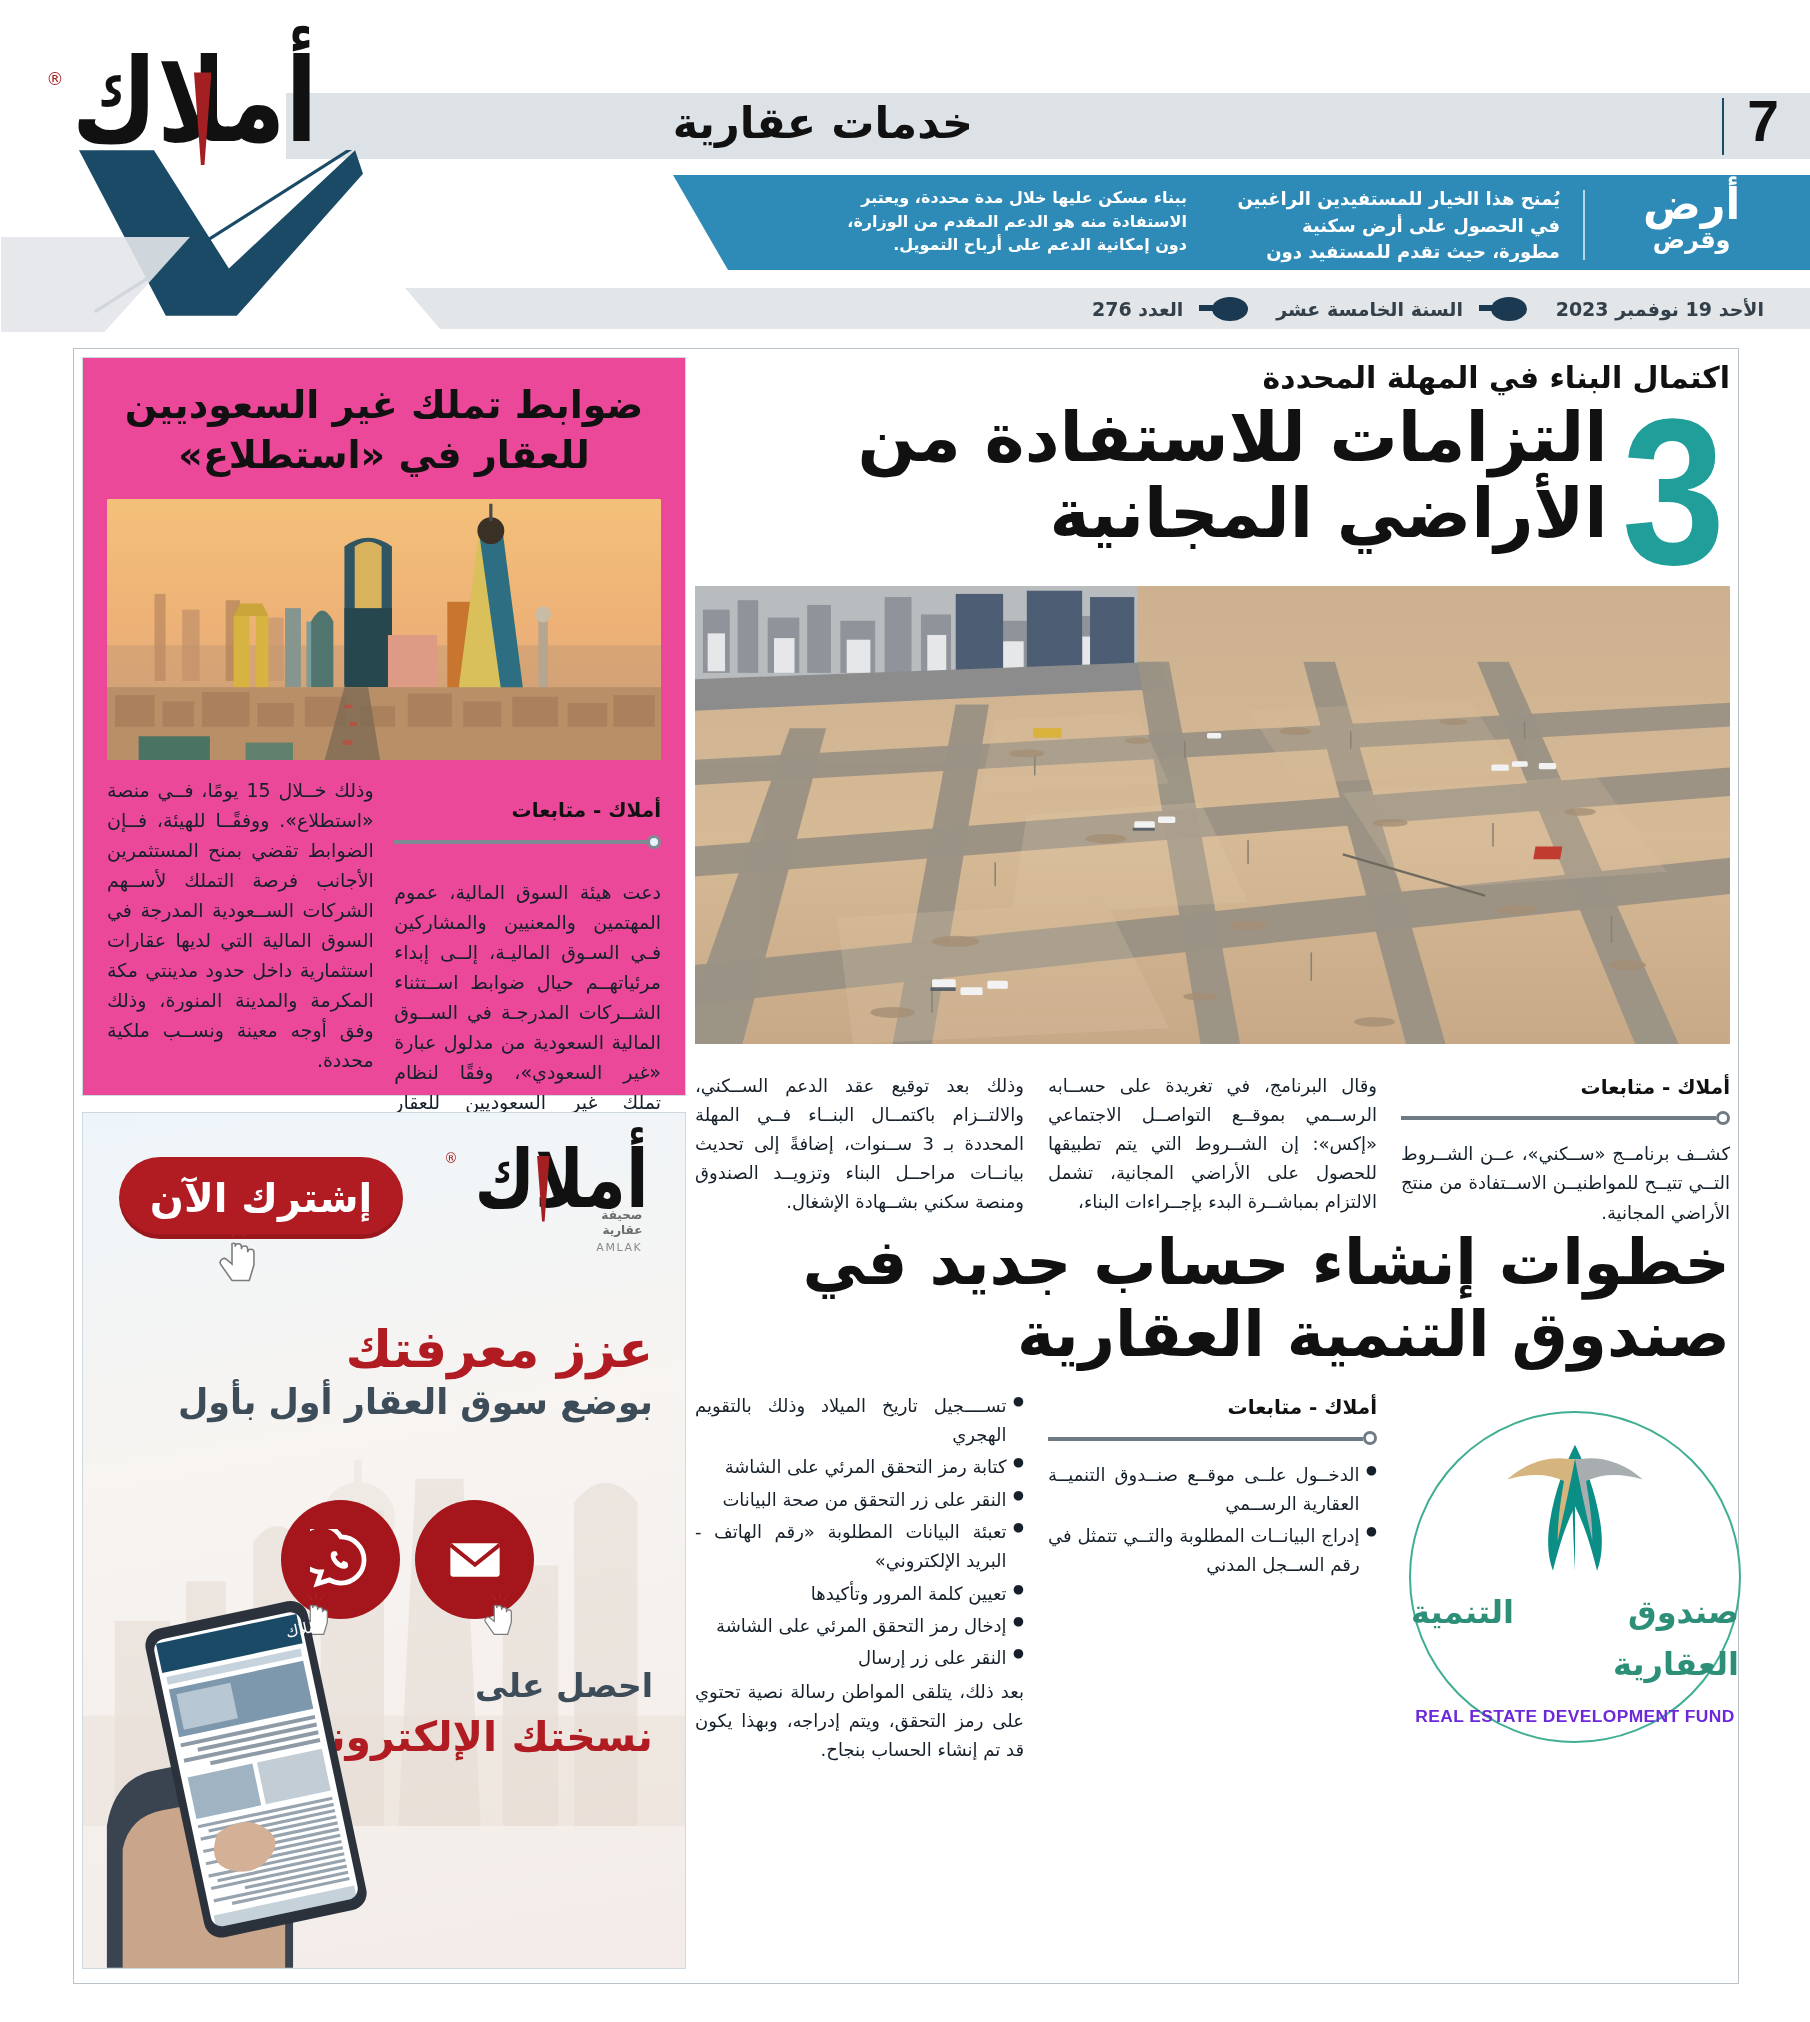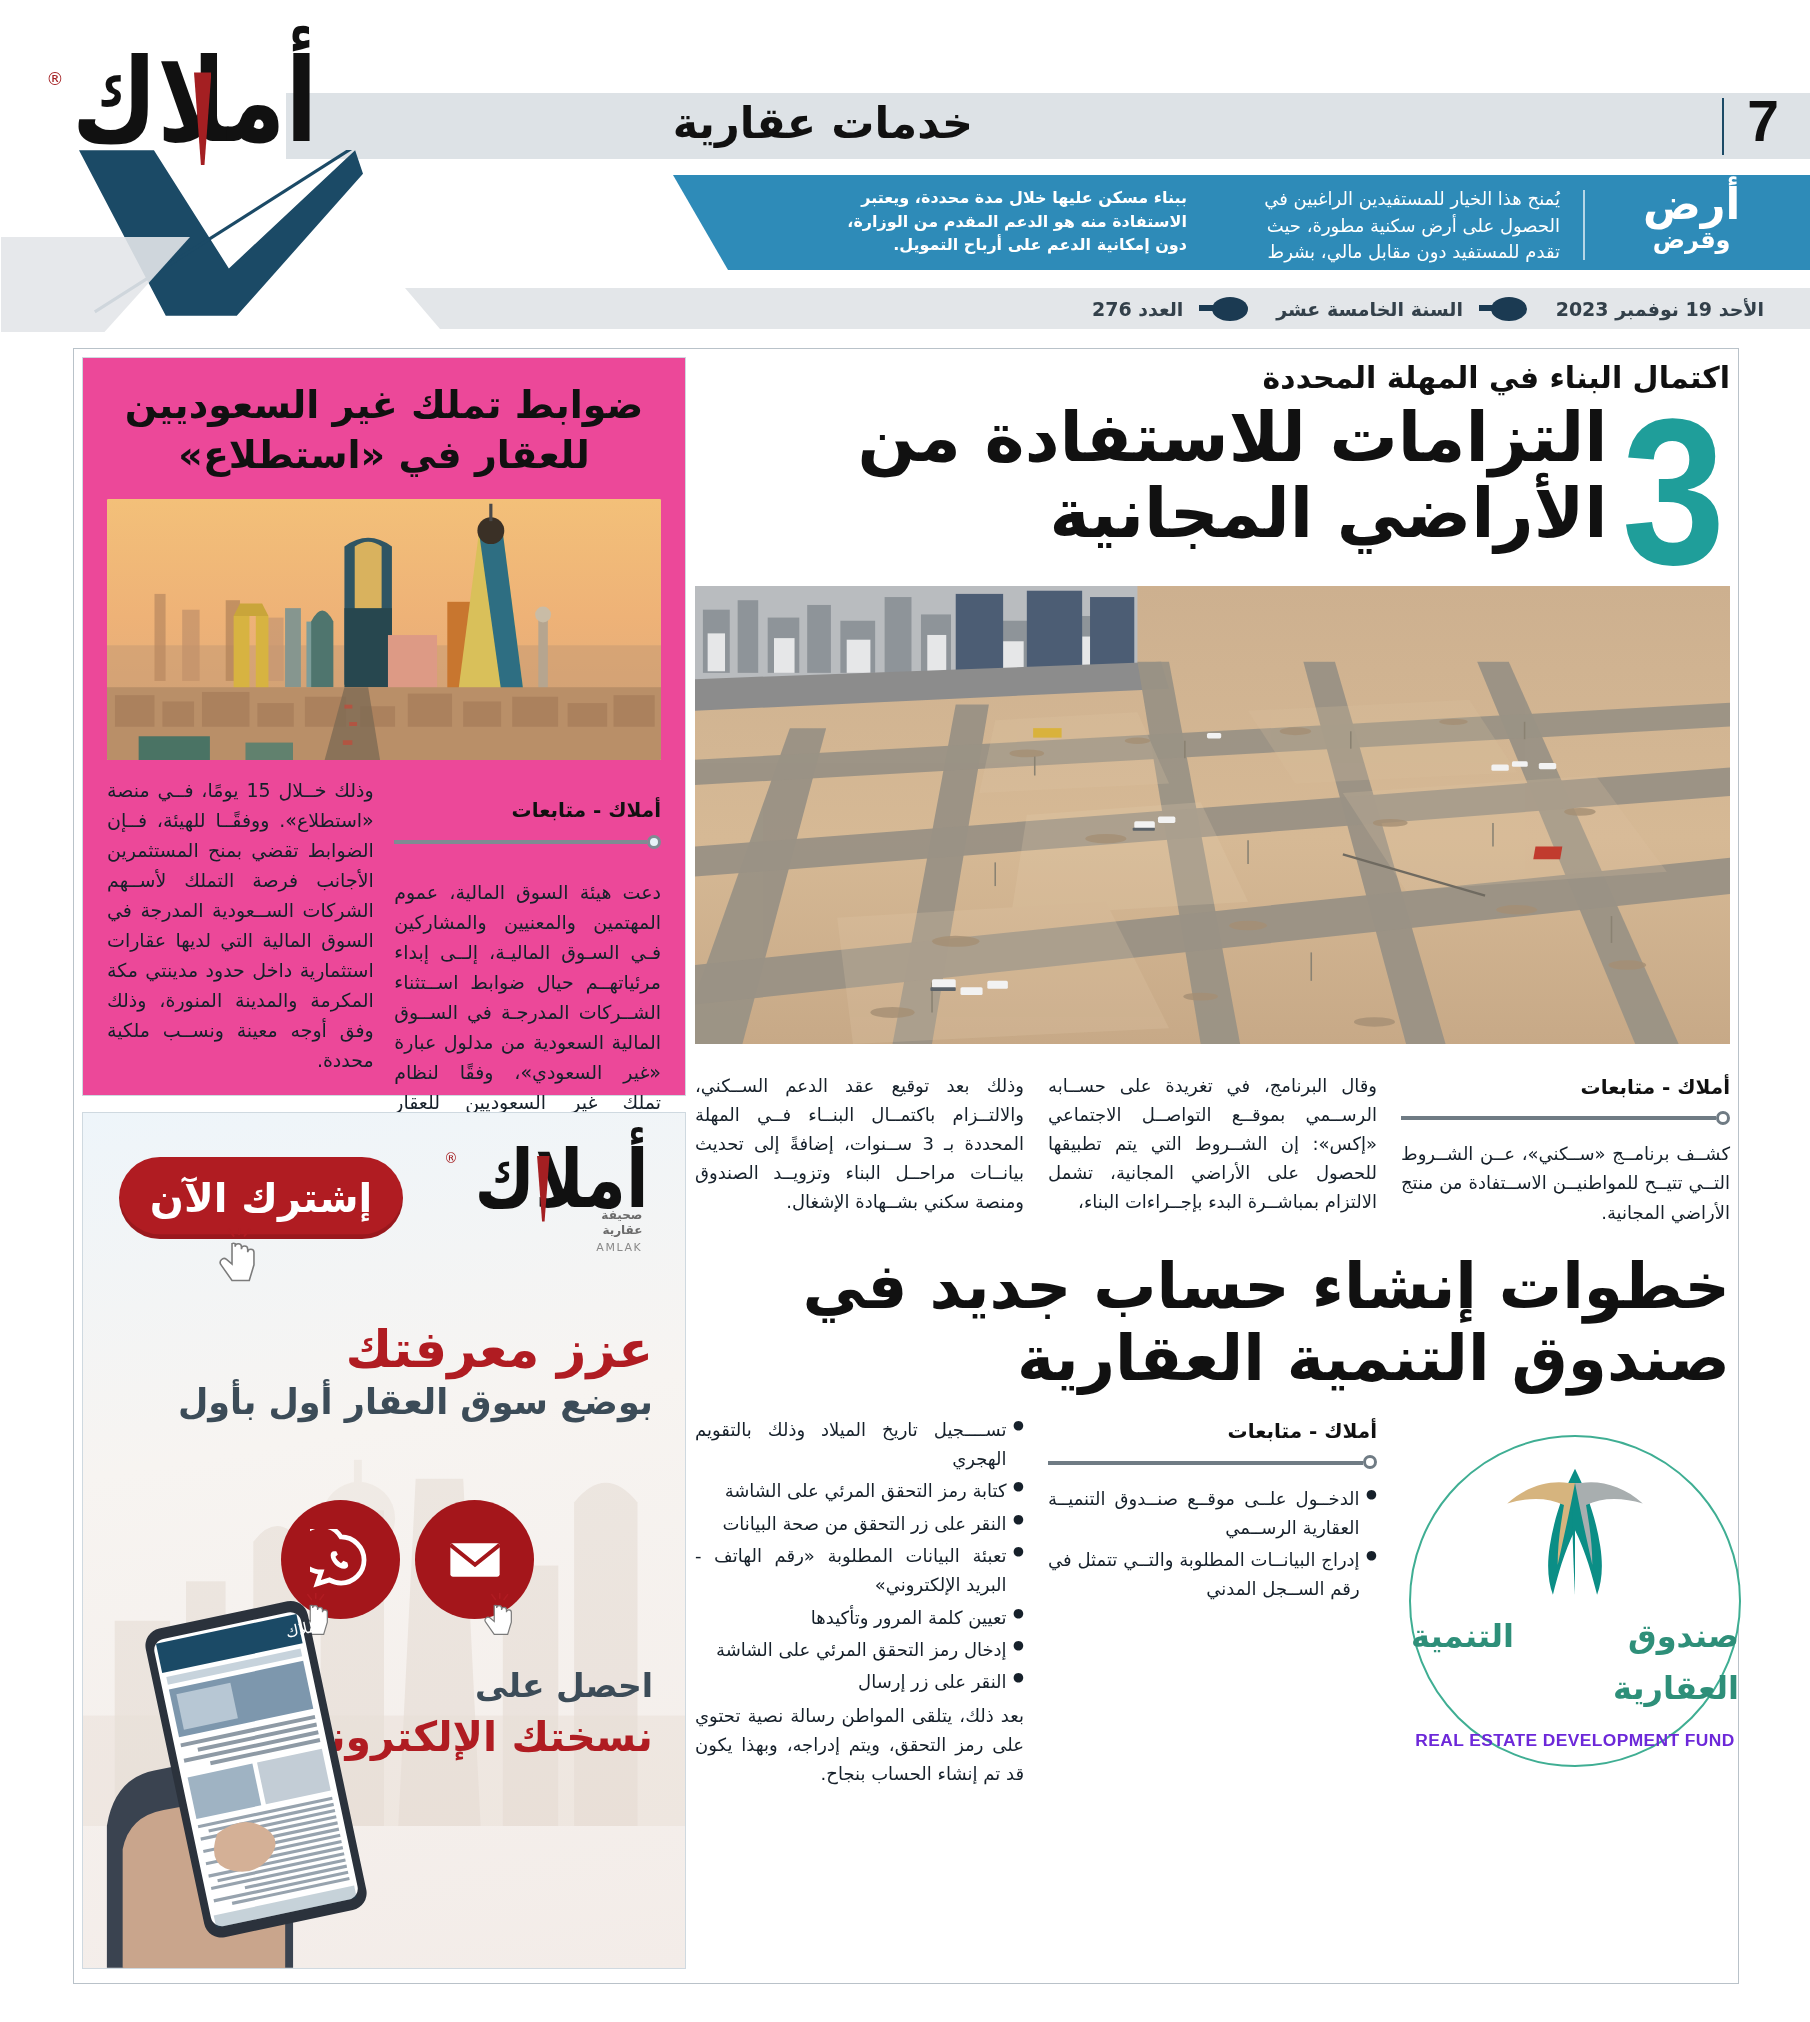--- a/index.html
+++ b/index.html
@@ -63,21 +63,21 @@
   }
   .mh-blue-title {
     position:absolute; right:28.4px; top:183px;
     text-align:center; width:182px; color:#fff;
   }
   .mh-blue-title .t1 { font-size:43px; font-weight:700; line-height:1.02; }
   .mh-blue-title .t2 { font-size:24px; font-weight:600; line-height:1.1; }
   .mh-blue-vsep { position:absolute; right:226px; top:190px; width:1.6px; height:70px; background:rgba(255,255,255,.65); }
   .mh-blue-p1 {
     position:absolute; right:251px; top:186px; width:332px;
-    color:#fff; font-size:18px; font-weight:400; line-height:1.48; 
+    color:#fff; font-size:18px; font-weight:700; line-height:1.48; 
   }
   .mh-blue-p2 {
     position:absolute; right:624px; top:186px; width:356px;
     color:#fff; font-size:16px; font-weight:600; line-height:1.48; text-align:right;
   }
 
   
   .datestrip {
     position:absolute; right:0; top:288px; width:1406px; height:41px;
     background:#e3e6e9;
@@ -204,21 +204,21 @@
   }
   .hero-photo svg { position:absolute; inset:0; width:100%; height:100%; }
 
   .art-cols { margin-top:27px; display:flex; gap:24px; direction:rtl; }
   .art-cols .col { flex:1; font-size:18px; line-height:1.62; color:#16202a; text-align:justify; }
   .byline-rule.dark .bar { background:#6f7b84; }
   .byline-rule.dark .ring { border-color:#6f7b84; background:#fff; }
   .col .byline { font-size:20px; font-weight:700; }
   .col .byline-rule { margin-top:8px; margin-bottom:14.2px; }
 
-  .head2 { margin-top:24px; text-align:right; }
+  .head2 { text-align:right; }
   .head2 div { font-size:63px; font-weight:700; color:#111; line-height:1.14; }
 
   .art2-cols { margin-top:20.5px; display:flex; gap:24px; direction:rtl; }
   .art2-cols .col { flex:1; font-size:18px; line-height:1.62; color:#16202a; text-align:justify; }
   .art2-cols .col.logo-col { position:relative; }
 
   .redf-logo {
     position:absolute; right:-11px; top:20.5px; width:332px; height:332px;
     border:2.4px solid #3fae93; border-radius:50%;
     background:#fff; display:flex; flex-direction:column; align-items:center; justify-content:center;

